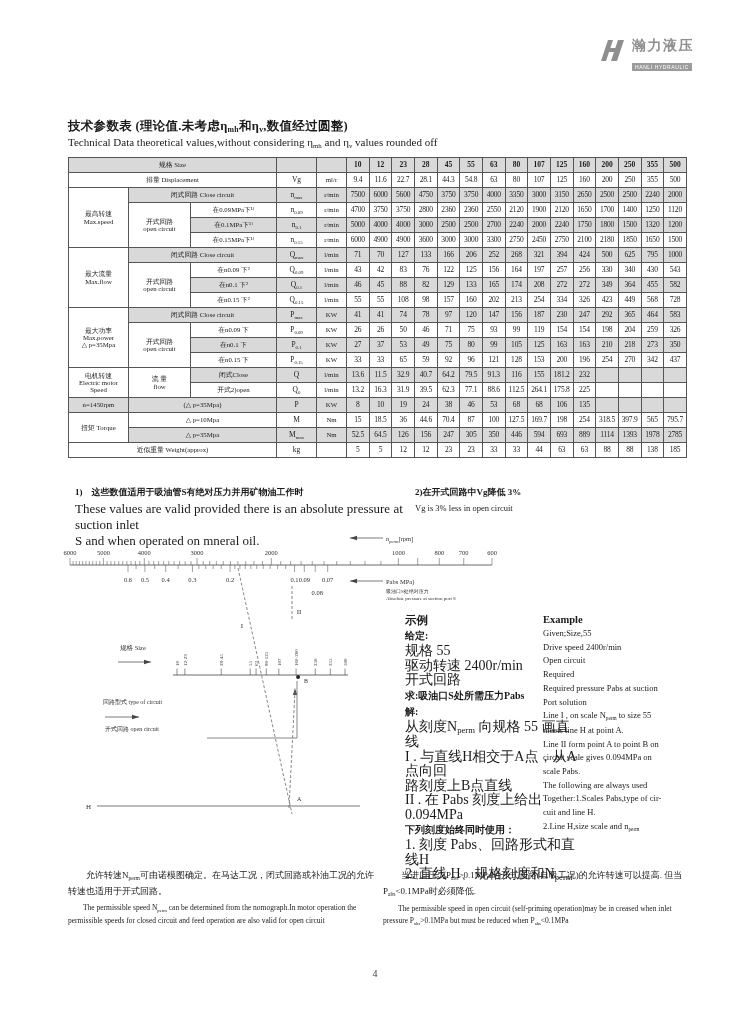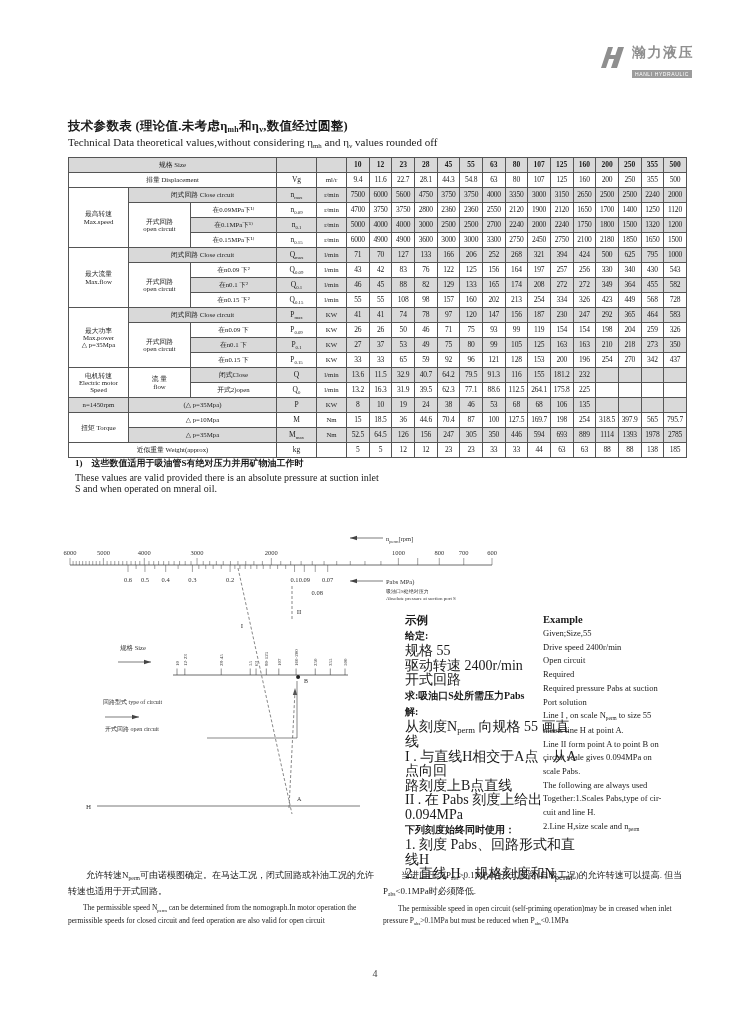--- a/index.html
+++ b/index.html
@@ -1,21 +1,21 @@
 <!DOCTYPE html>
 <html><head>
 <meta charset="utf-8">
 <style>
   html,body{margin:0;padding:0;background:#ffffff;}
   #page{position:relative;width:750px;height:1032px;background:#fff;overflow:hidden;
         font-family:"Liberation Serif","DejaVu Sans",serif;color:#1a1a1a;}
   .abs{position:absolute;}
 
   
-  #logo{left:598px;top:44px;display:flex;align-items:flex-start;}
+  #logo{left:598px;top:37px;display:flex;align-items:flex-start;}
   #logo-texts{margin-left:4px;}
   #brand-cn{font-size:14px;font-weight:bold;color:#8f8f8f;letter-spacing:1.5px;
             font-family:"DejaVu Sans","Liberation Sans",sans-serif;}
   #brand-en{margin-top:1px;background:#9c9c9c;color:#fff;font-size:5px;letter-spacing:0.6px;
             padding:1px 3px;font-family:"Liberation Sans",sans-serif;display:inline-block;}
 
   
   #title-cn{left:68px;top:118px;font-size:12.5px;font-weight:bold;letter-spacing:0.3px;}
   #title-en{left:68px;top:136px;font-size:11px;}
   .sb{font-size:62%;position:relative;bottom:-2px;}
@@ -30,22 +30,22 @@
   #spec-table .hdr-val{font-size:7.5px;font-weight:bold;}
   #spec-table .sym{font-size:7.5px;}
   #spec-table .sym .ss{font-size:4.8px;position:relative;bottom:-1.5px;}
   #spec-table .unit{font-size:6.8px;}
   #spec-table tr.shade td{background:#d9d9d9;}
   #spec-table td.nobg{background:#ffffff !important;}
   .hl{display:block;}
 
   
   .fn-cn{font-size:9px;font-weight:bold;}
-  .fn-en{font-size:10px;margin-top:2px;}
-  #fn1{left:75px;top:457px;width:330px;}
+  .fn-en{font-size:13px;margin-top:2px;}
+  #fn1{left:75px;top:486px;width:330px;}
   #fn2{left:415px;top:486px;width:280px;}
   #fn2 .fn-en{font-size:8.5px;margin-top:4px;}
 
   
   #nomo{left:58px;top:528px;}
 
   
   #ex-cn{left:365px;top:612px;width:178px;margin-left:40px;}
   #ex-cn .exl{font-size:14px;line-height:14.5px;}
   #ex-cn .h1{font-size:11.5px;font-weight:bold;line-height:16px;}
@@ -586,20 +586,24 @@
           <td class="val">138</td>
           <td class="val">185</td>
         </tr>
       </tbody>
   </table>
 
   <div class="abs" id="fn1">
     <div class="fn-cn">1)　这些数值适用于吸油管S有绝对压力并用矿物油工作时</div>
     <div class="fn-en">These values are valid provided there is an absolute pressure at suction inlet</div>
     <div class="fn-en" style="margin-top:0">S and when operated on mneral oil.</div>
+  </div>
+  <div class="abs" id="fn2">
+    <div class="fn-cn">2)在开式回路中Vg降低 3%</div>
+    <div class="fn-en">Vg is 3% less in open circuit</div>
   </div>
 
   <svg class="abs" id="nomo" width="460" height="300" viewBox="0 0 460 300">
       <line x1="12" y1="37" x2="434" y2="37" stroke="#444" stroke-width="0.8"></line>
       <line x1="434" y1="37" x2="434" y2="30" stroke="#444" stroke-width="0.5"></line>
       <line x1="405.7484547758812" y1="37" x2="405.7484547758812" y2="30" stroke="#444" stroke-width="0.5"></line>
       <line x1="381.2758531512973" y1="37" x2="381.2758531512973" y2="30" stroke="#444" stroke-width="0.5"></line>
       <line x1="359.68948867850247" y1="37" x2="359.68948867850247" y2="30" stroke="#444" stroke-width="0.5"></line>
       <line x1="340.3798276618976" y1="37" x2="340.3798276618976" y2="30" stroke="#444" stroke-width="0.5"></line>
       <line x1="322.9121145251266" y1="37" x2="322.9121145251266" y2="33" stroke="#444" stroke-width="0.5"></line>

